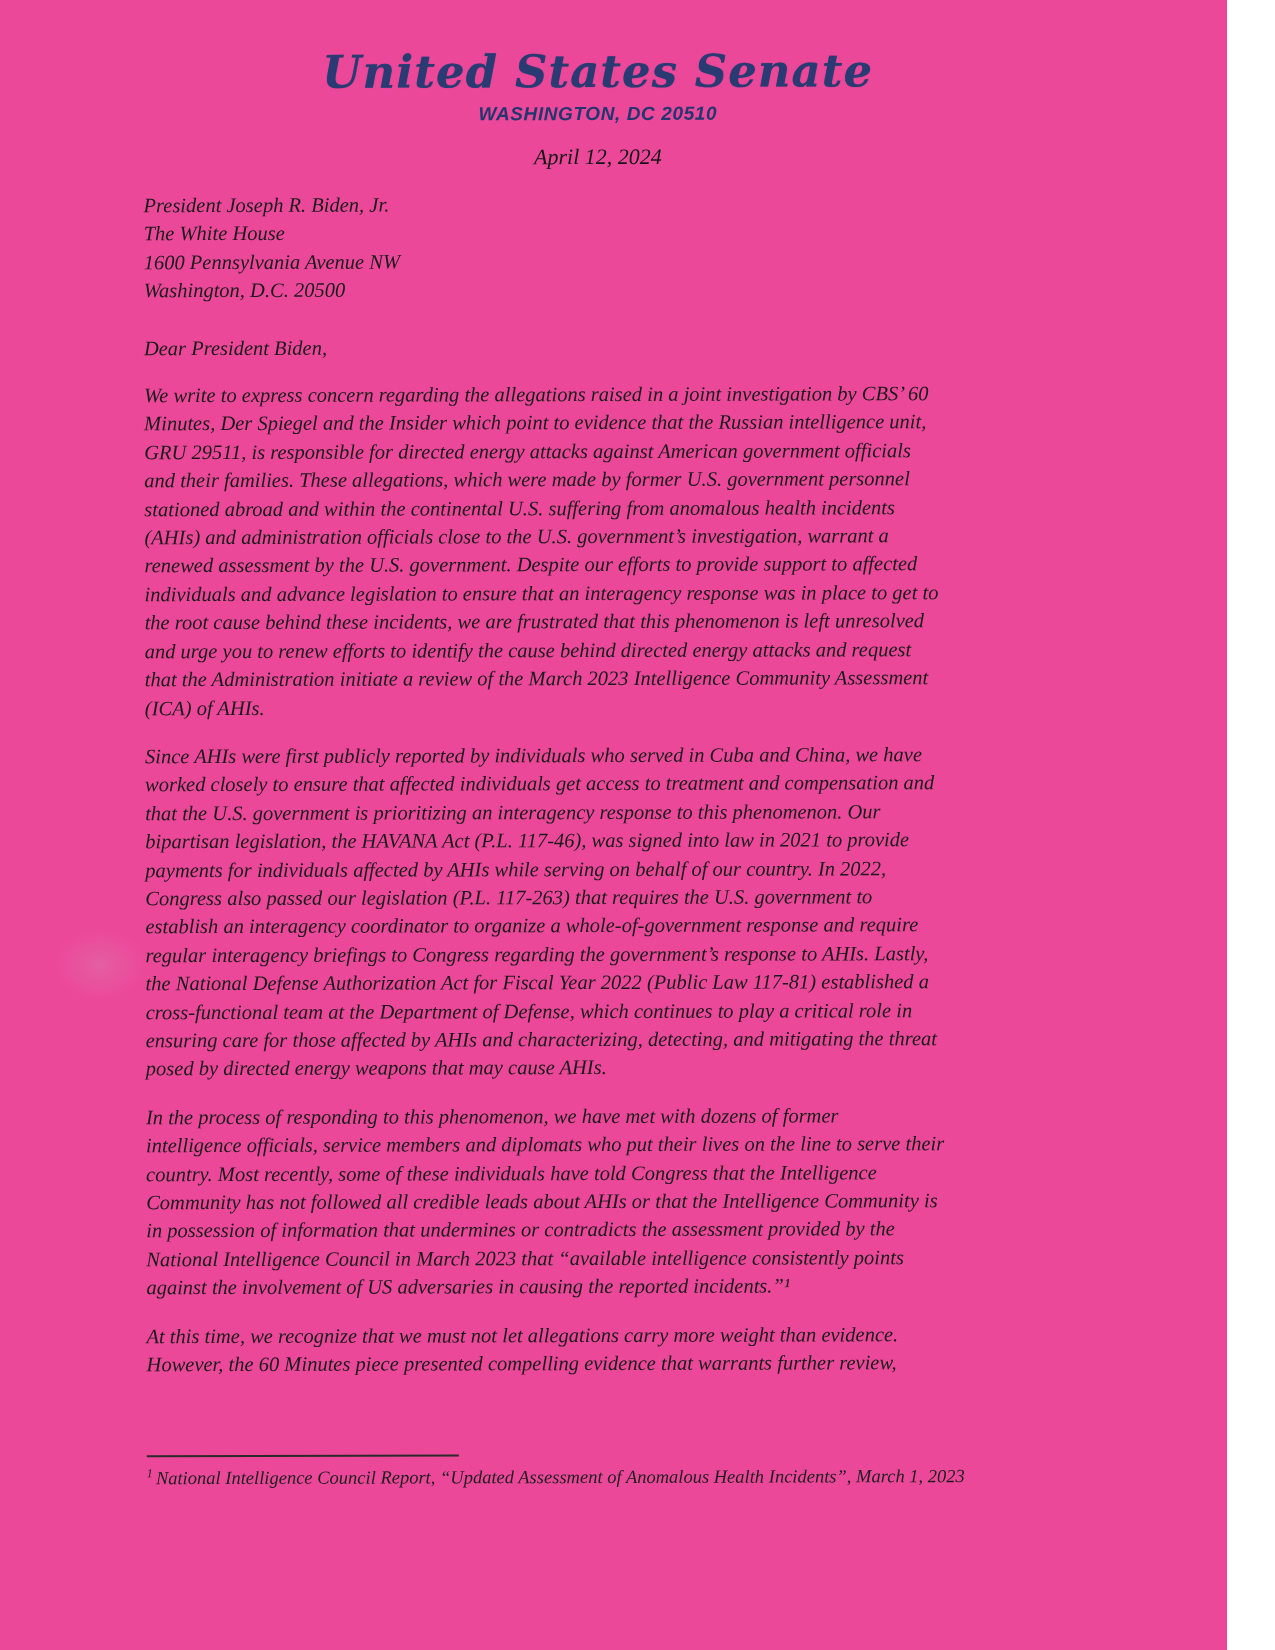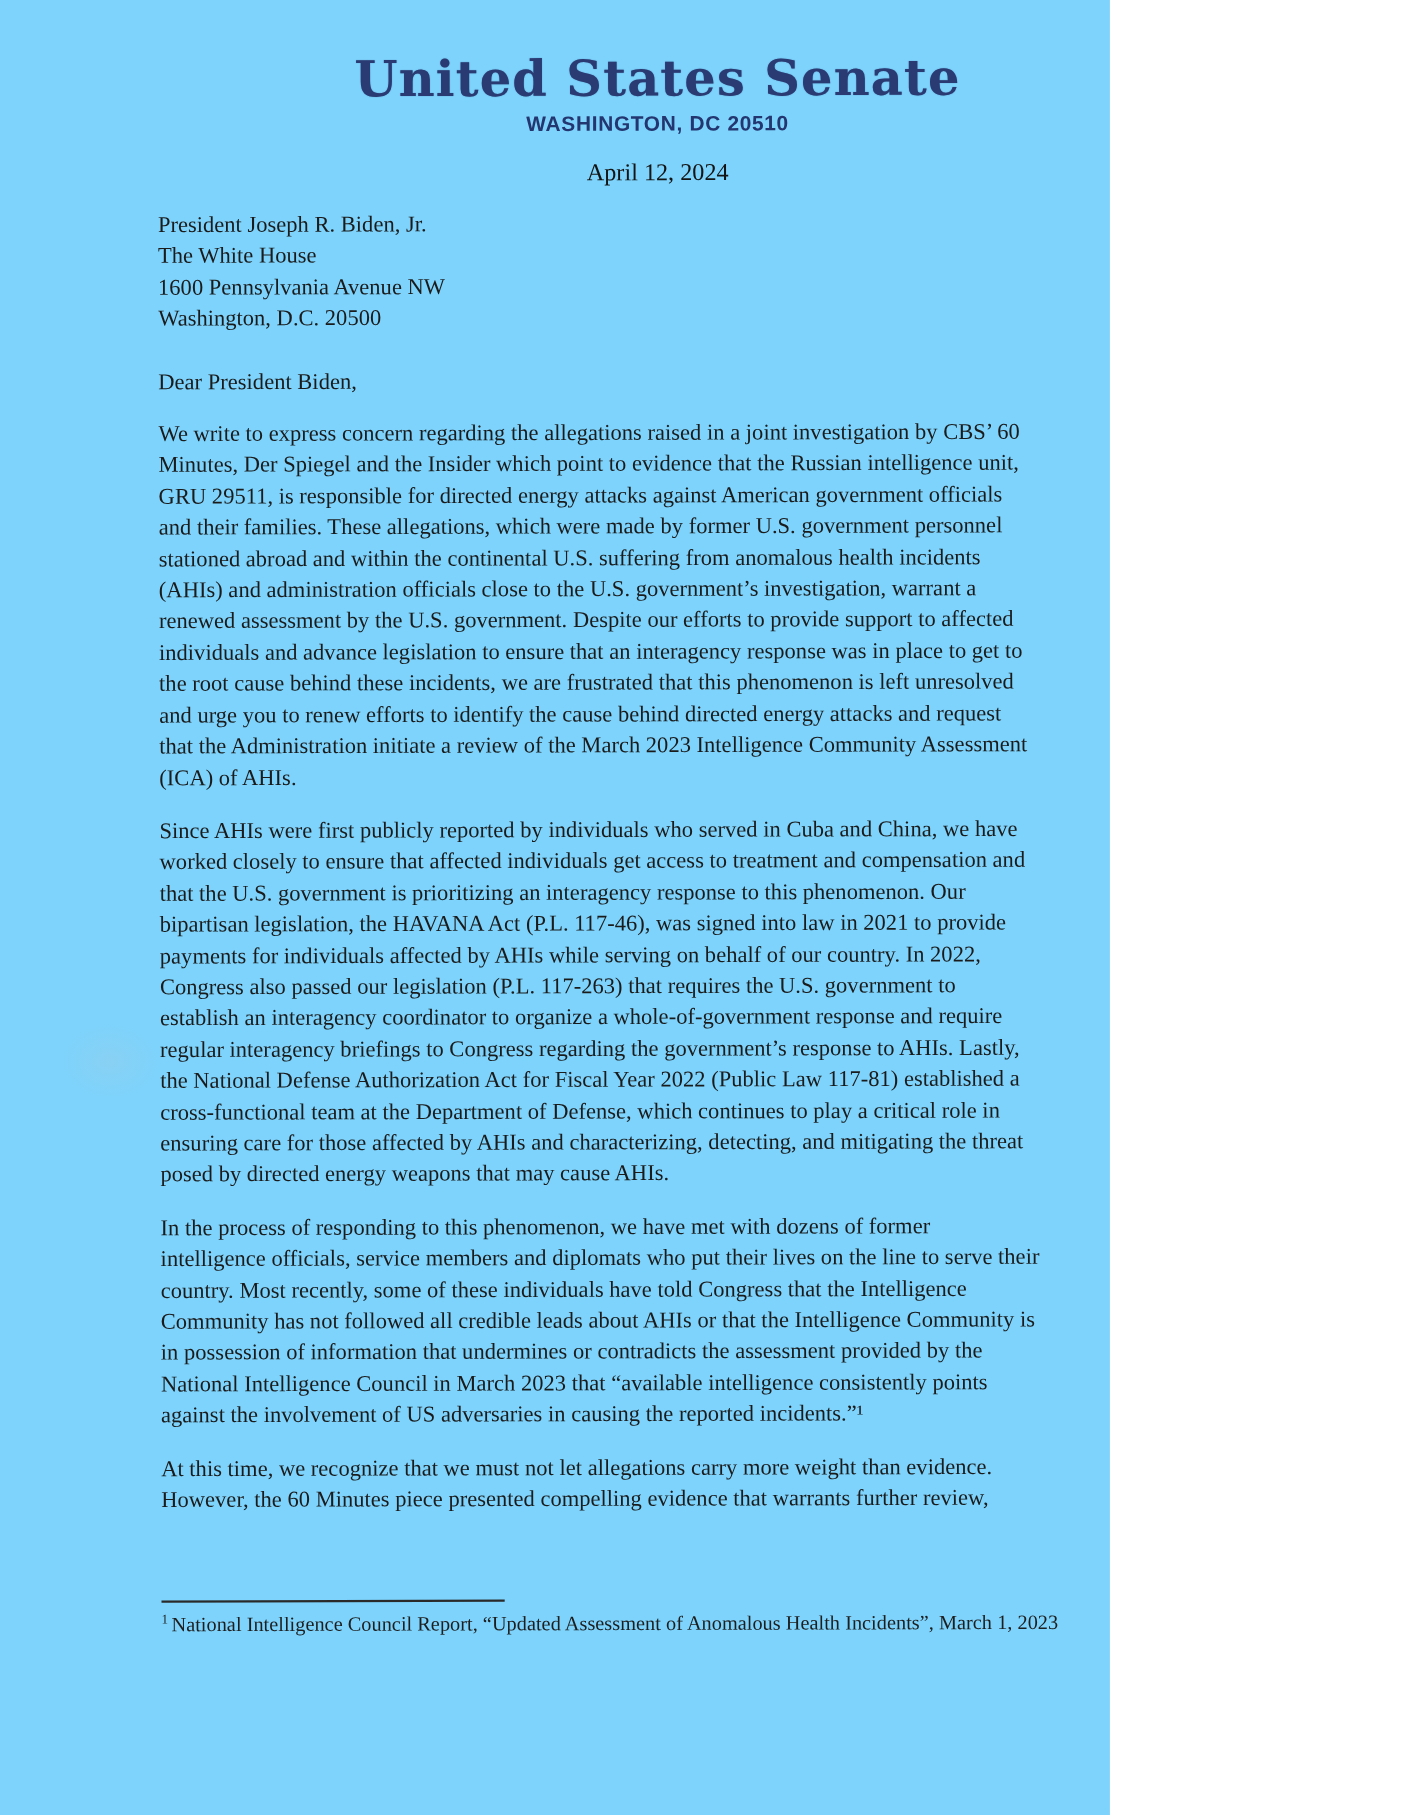--- a/index.html
+++ b/index.html
@@ -3,25 +3,26 @@
 <meta charset="utf-8">
 <style>
   * { margin: 0; padding: 0; box-sizing: border-box; }
   html, body {
     width: 1275px;
     background: #ffffff;
     font-family: "Liberation Serif", serif;
   }
   .page {
     position: relative;
-    width: 1009px;
+    width: 1227px;
     height: 1650px;
-    background: #7dd3fc;
+    background: #ec4899;
     color: #1b1b1b;
     overflow: hidden;
+    font-style: italic;
   }
   .scan-tilt {
     transform: rotate(-0.15deg);
     transform-origin: 50% 0;
   }
   .letterhead {
     width: 1195px;
     padding-top: 46px;
     text-align: center;
   }

